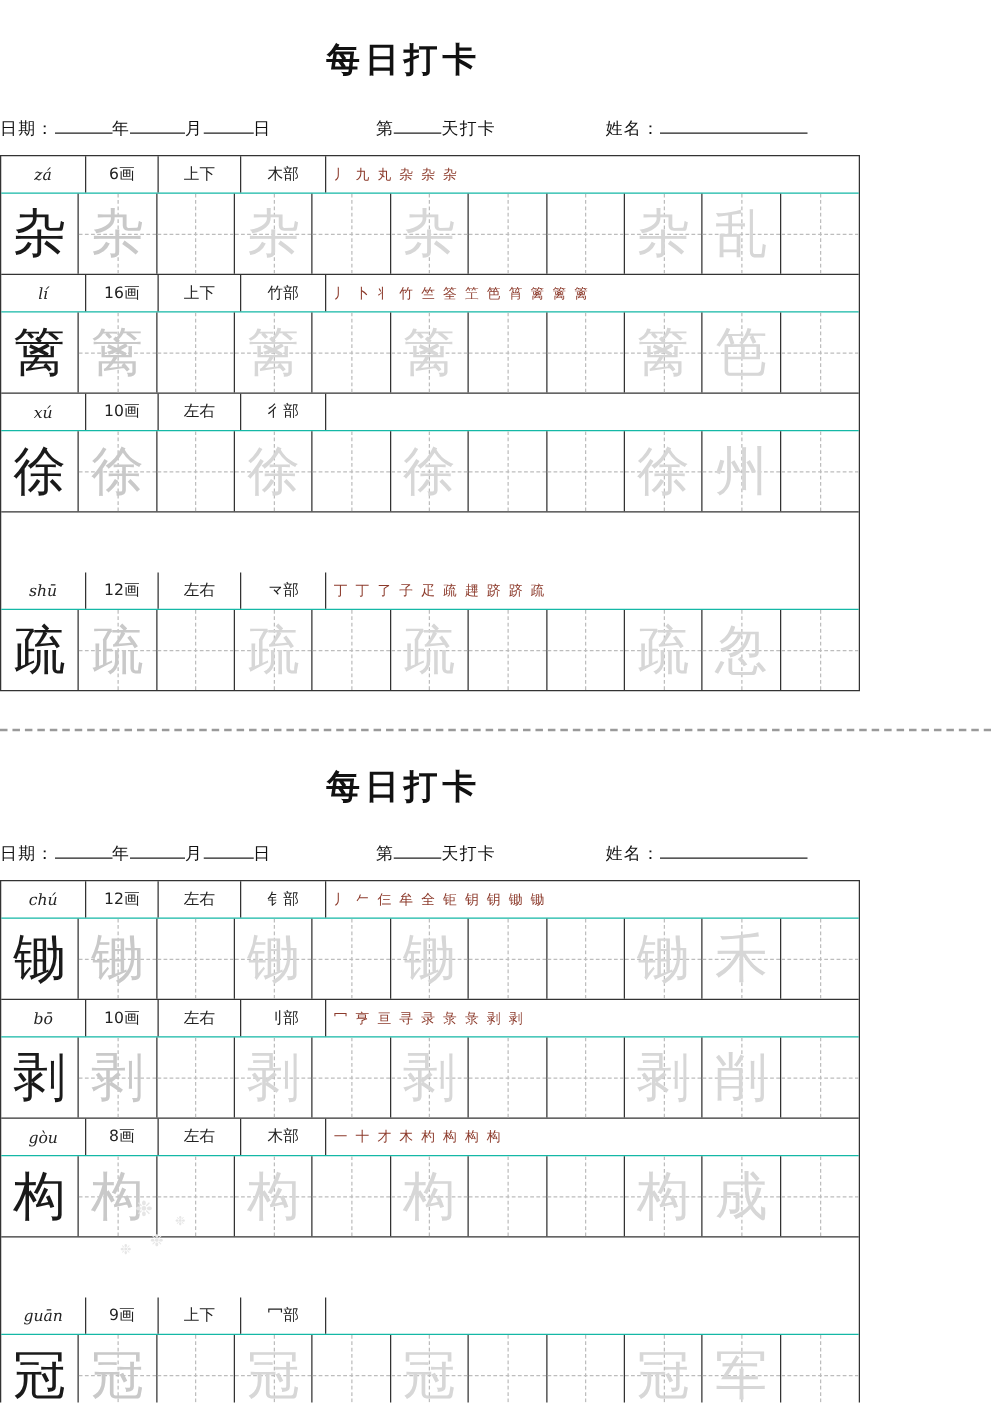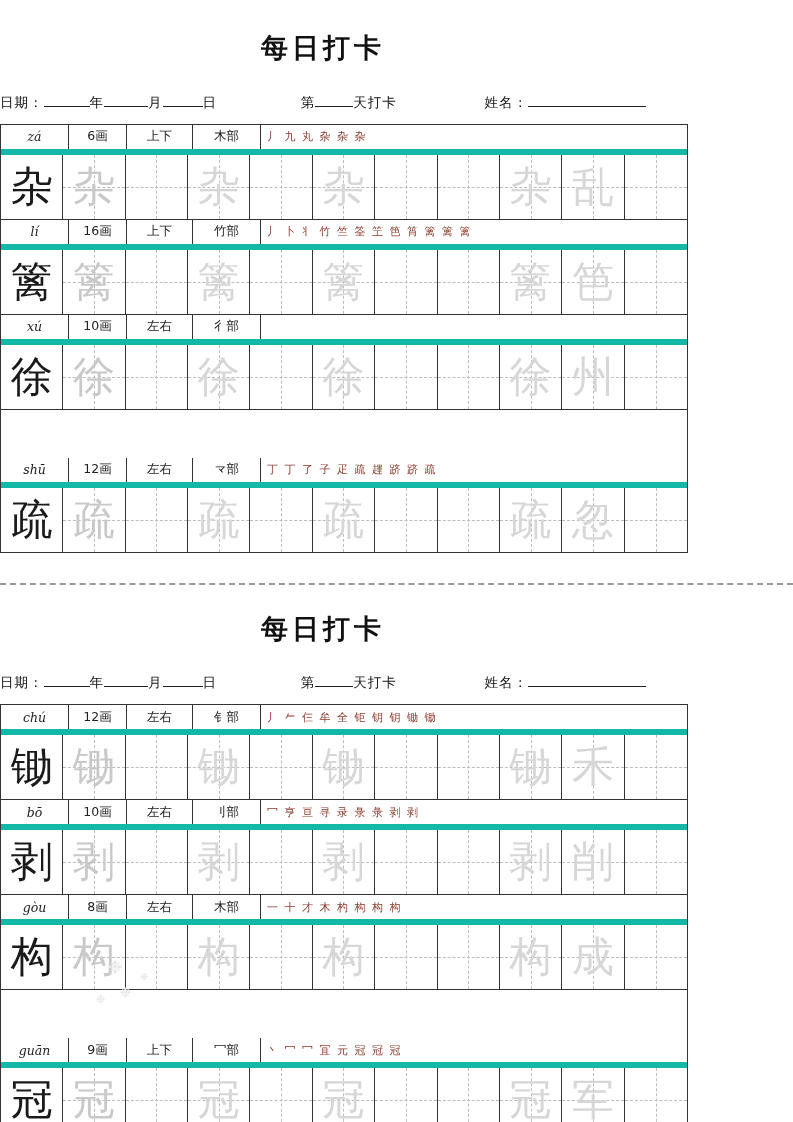--- a/index.html
+++ b/index.html
@@ -64,21 +64,21 @@
     box-sizing: border-box;
     background: #fff;
   }
   .char-block { border-bottom: 1px solid #333; }
   .char-block:last-child { border-bottom: none; margin-top: 48px; }
 
   
   .info-row {
     display: flex;
     height: 30px;
-    border-bottom: 6px solid #14b8a6;
+    border-bottom: 1px solid #14b8a6;
     box-sizing: border-box;
   }
   .info-cell {
     border-right: 1px solid #333;
     box-sizing: border-box;
     display: flex;
     align-items: center;
     justify-content: center;
     font-size: 12.5px;
     font-family: "DejaVu Sans", "Liberation Sans", sans-serif;
@@ -660,21 +660,20 @@
           </div>
       </div>
     </div>
 
     <div class="char-block">
       <div class="info-row">
         <div class="info-cell c-pinyin">guān</div>
         <div class="info-cell c-strokes">9画</div>
         <div class="info-cell c-struct">上下</div>
         <div class="info-cell c-radical">冖部</div>
-        <div class="info-cell c-order">丶 冖 冖 冝 元 冠 冠 冠</div>
       </div>
       <div class="write-row">
         <div class="cell first nogrid">
           <span class="glyph solid">冠</span>
         </div>
         <div class="cell">
             <i class="gv"></i>
             <i class="gh"></i>
             <span class="glyph ghost">冠</span>
           </div>

